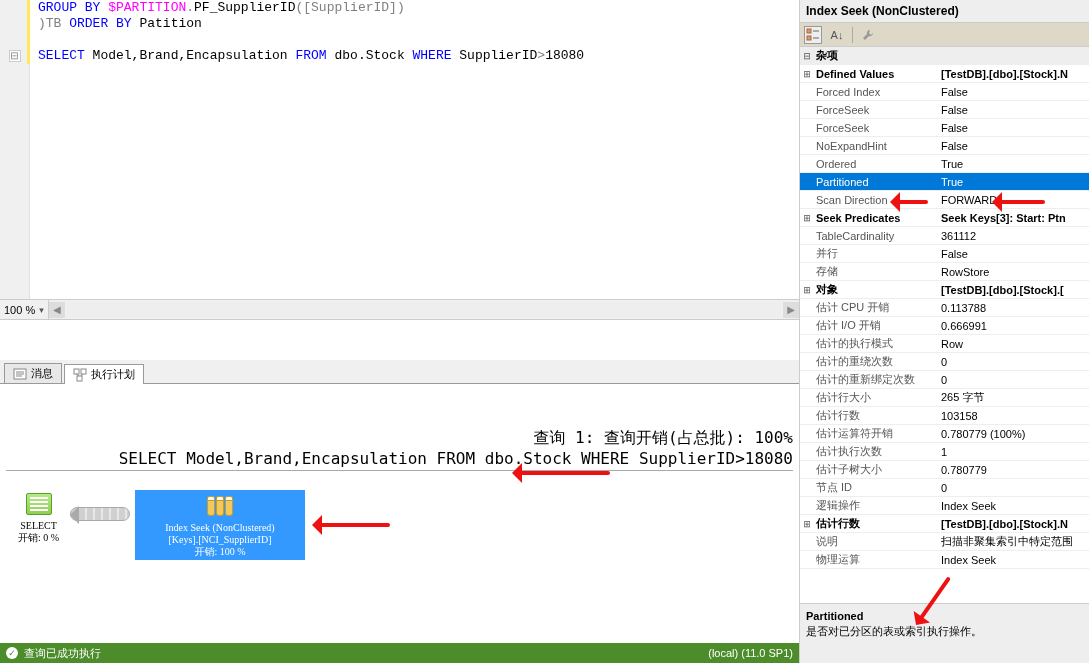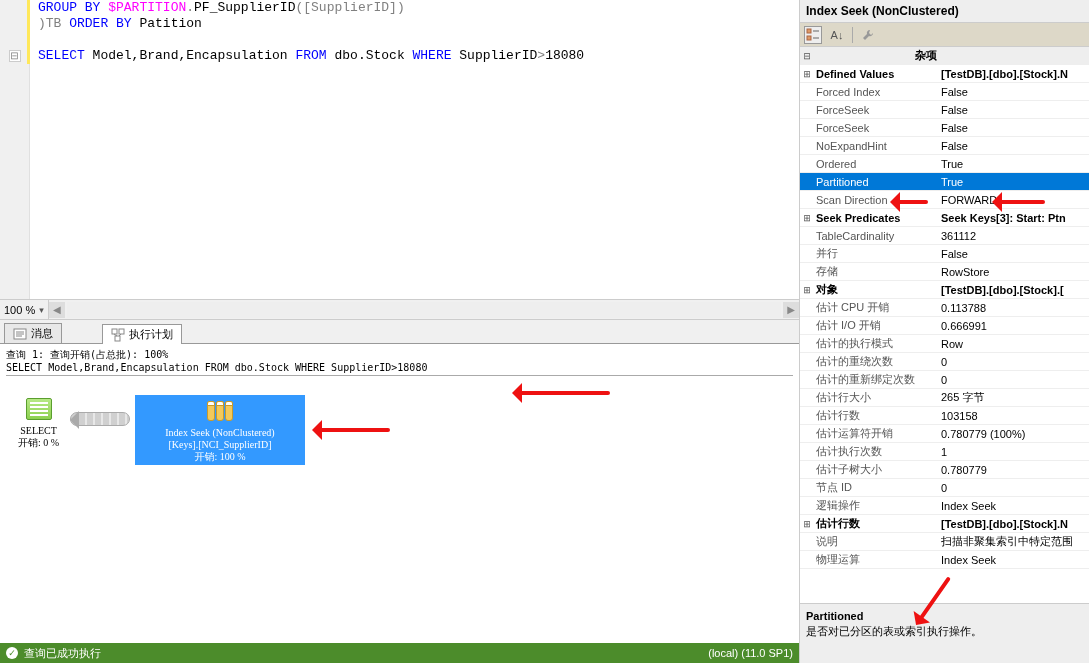--- a/index.html
+++ b/index.html
@@ -1,19 +1,19 @@
 <!DOCTYPE html>
 <html><head>
 <meta charset="utf-8">
 <style>
   * { box-sizing: border-box; margin: 0; padding: 0; }
   body { font-family: "Segoe UI", Tahoma, sans-serif; font-size: 12px; color: #000; background: #fff; width: 1089px; height: 663px; overflow: hidden; position: relative; }
   
   .main-layout { display: flex; width: 100%; height: 100%; }
-  .left-panel { width: 800px; display: flex; flex-direction: column; border-right: 1px solid #ccc; }
+  .left-panel { width: 800px; display: flex; flex-direction: column; border-right: 1px solid #ccc; gap: 40px; }
   .right-panel { flex: 1; display: flex; flex-direction: column; background: #fff; }
   
   
   .editor { flex: 0 0 auto; height: 320px; display: flex; flex-direction: column; border-bottom: 1px solid #ccc; position: relative; }
   .editor-gutter-code { display: flex; flex: 1; overflow: hidden; }
   .gutter { width: 30px; background: #f0f0f0; border-right: 1px solid #e0e0e0; }
   .gutter-item { height: 16px; display: flex; align-items: center; justify-content: center; }
   .gutter-item.minus::before { content: "⊟"; color: #808080; font-size: 10px; background:#fff; border:1px solid #ccc; width:10px; height:10px; display:flex; align-items:center; justify-content:center; line-height:8px;}
   .gutter-bar { width:3px; background:#ffe85a; position:absolute; left:27px; height:64px; top:0; }
   .code { font-family: Consolas, "Courier New", monospace; font-size: 13px; padding: 0 8px; line-height: 16px; white-space: pre; flex: 1; overflow: hidden; }
@@ -24,26 +24,26 @@
   .zoom-bar { height: 20px; display: flex; align-items: center; border-top: 1px solid #ccc; background: #f0f0f0; font-size: 11px; }
   .zoom-val { padding: 0 4px; border-right: 1px solid #ccc; height: 100%; display: flex; align-items: center; gap:4px; }
   .zoom-val::after { content: "▾"; font-size: 9px; color: #555; }
   .scroll-track { flex: 1; height: 16px; position: relative; background: #eee; margin:0 18px; }
   .scroll-track::before, .scroll-track::after { position:absolute; top:0; width:16px; height:16px; display:flex; align-items:center; justify-content:center; font-size:10px; color:#888; background:#ddd; }
   .scroll-track::before{content:"◀"; left:-18px;} .scroll-track::after{content:"▶"; right:-18px;}
   
   
   .result-tabs { height: 24px; display: flex; align-items: flex-end; background: #f0f0f0; border-bottom: 1px solid #999; padding-left: 4px; gap:2px; }
   .tab { padding: 2px 8px; border: 1px solid #999; border-bottom: none; background: #e8e8e8; display: flex; align-items: center; gap: 4px; font-size: 11px; cursor: pointer; }
-  .tab.active { background: #fff; position: relative; top: 1px; margin-left: 38px; }
+  .tab.active { background: #fff; position: relative; top: 1px; }
   .tab-icon { width: 14px; height: 14px; display:inline-flex; align-items:center; justify-content:center; }
   
   
   .plan-area { flex: 1; background: #fff; position: relative; overflow: hidden; }
-  .plan-header { padding: 4px 6px; font-family: Consolas, monospace; font-size: 10px; }
+  .plan-header { padding: 4px 6px; font-family: Consolas, monospace; font-size: 16px; text-align: right; }
   .plan-query-row { border-bottom: 1px solid #aaa; padding-bottom:2px; }
   .plan-nodes { position: relative; height: 120px; margin-top: 10px; }
   
   .plan-node { position: absolute; text-align: center; }
   .plan-node .icon-box { width: 32px; height: 28px; margin: 0 auto 2px; display: flex; align-items: center; justify-content: center; }
   .plan-node .lbl { font-size: 10px; line-height: 12px; font-family:"Segoe UI"; }
   .plan-node.selected { background: #3399ff; color: #fff; padding: 2px; }
   .plan-node.selected .lbl { color:#fff; }
   
   .select-icon { width:26px; height:22px; background: linear-gradient(#b7e986,#8cd050); border:1px solid #5a9e2e; border-radius:2px; position:relative; }
@@ -70,21 +70,21 @@
   .props-toolbar { height: 24px; background: #ddd8c8; border-bottom: 1px solid #ccc; display:flex; align-items:center; padding:0 4px; gap:6px; }
   .props-toolbar .tbtn { width:18px; height:18px; display:flex; align-items:center; justify-content:center; font-size:11px; color:#555; border:1px solid transparent; }
   .props-toolbar .sep { width:1px; height:16px; background:#aaa; }
   
   .props-grid { flex: 1; overflow: auto; font-size: 11px; }
   .props-row { display: flex; border-bottom: 1px solid #eee; min-height: 18px; align-items: center; }
   .props-row .expander { width: 14px; text-align: center; color: #555; font-size:9px; }
   .props-row .label { width: 125px; padding: 1px 2px; color: #555; }
   .props-row .value { flex: 1; padding: 1px 2px; color: #000; overflow:hidden; white-space:nowrap; }
   .props-row.category { background: #eee; }
-  .props-row.category .label { font-weight: bold; color: #000; text-align: right; }
+  .props-row.category .label { font-weight: bold; color: #000; }
   .props-row.bold .label, .props-row.bold .value { font-weight: bold; color: #000; }
   .props-row.selected { background: #0078d7; color: #fff; }
   .props-row.selected .label, .props-row.selected .value { color: #fff; }
   
   .props-desc { border-top: 1px solid #ccc; padding: 6px; background: #eee; font-size: 11px; position:relative; height:60px; }
   .props-desc .title { font-weight: bold; margin-bottom: 2px; }
 </style>
 </head>
 <body>
 

